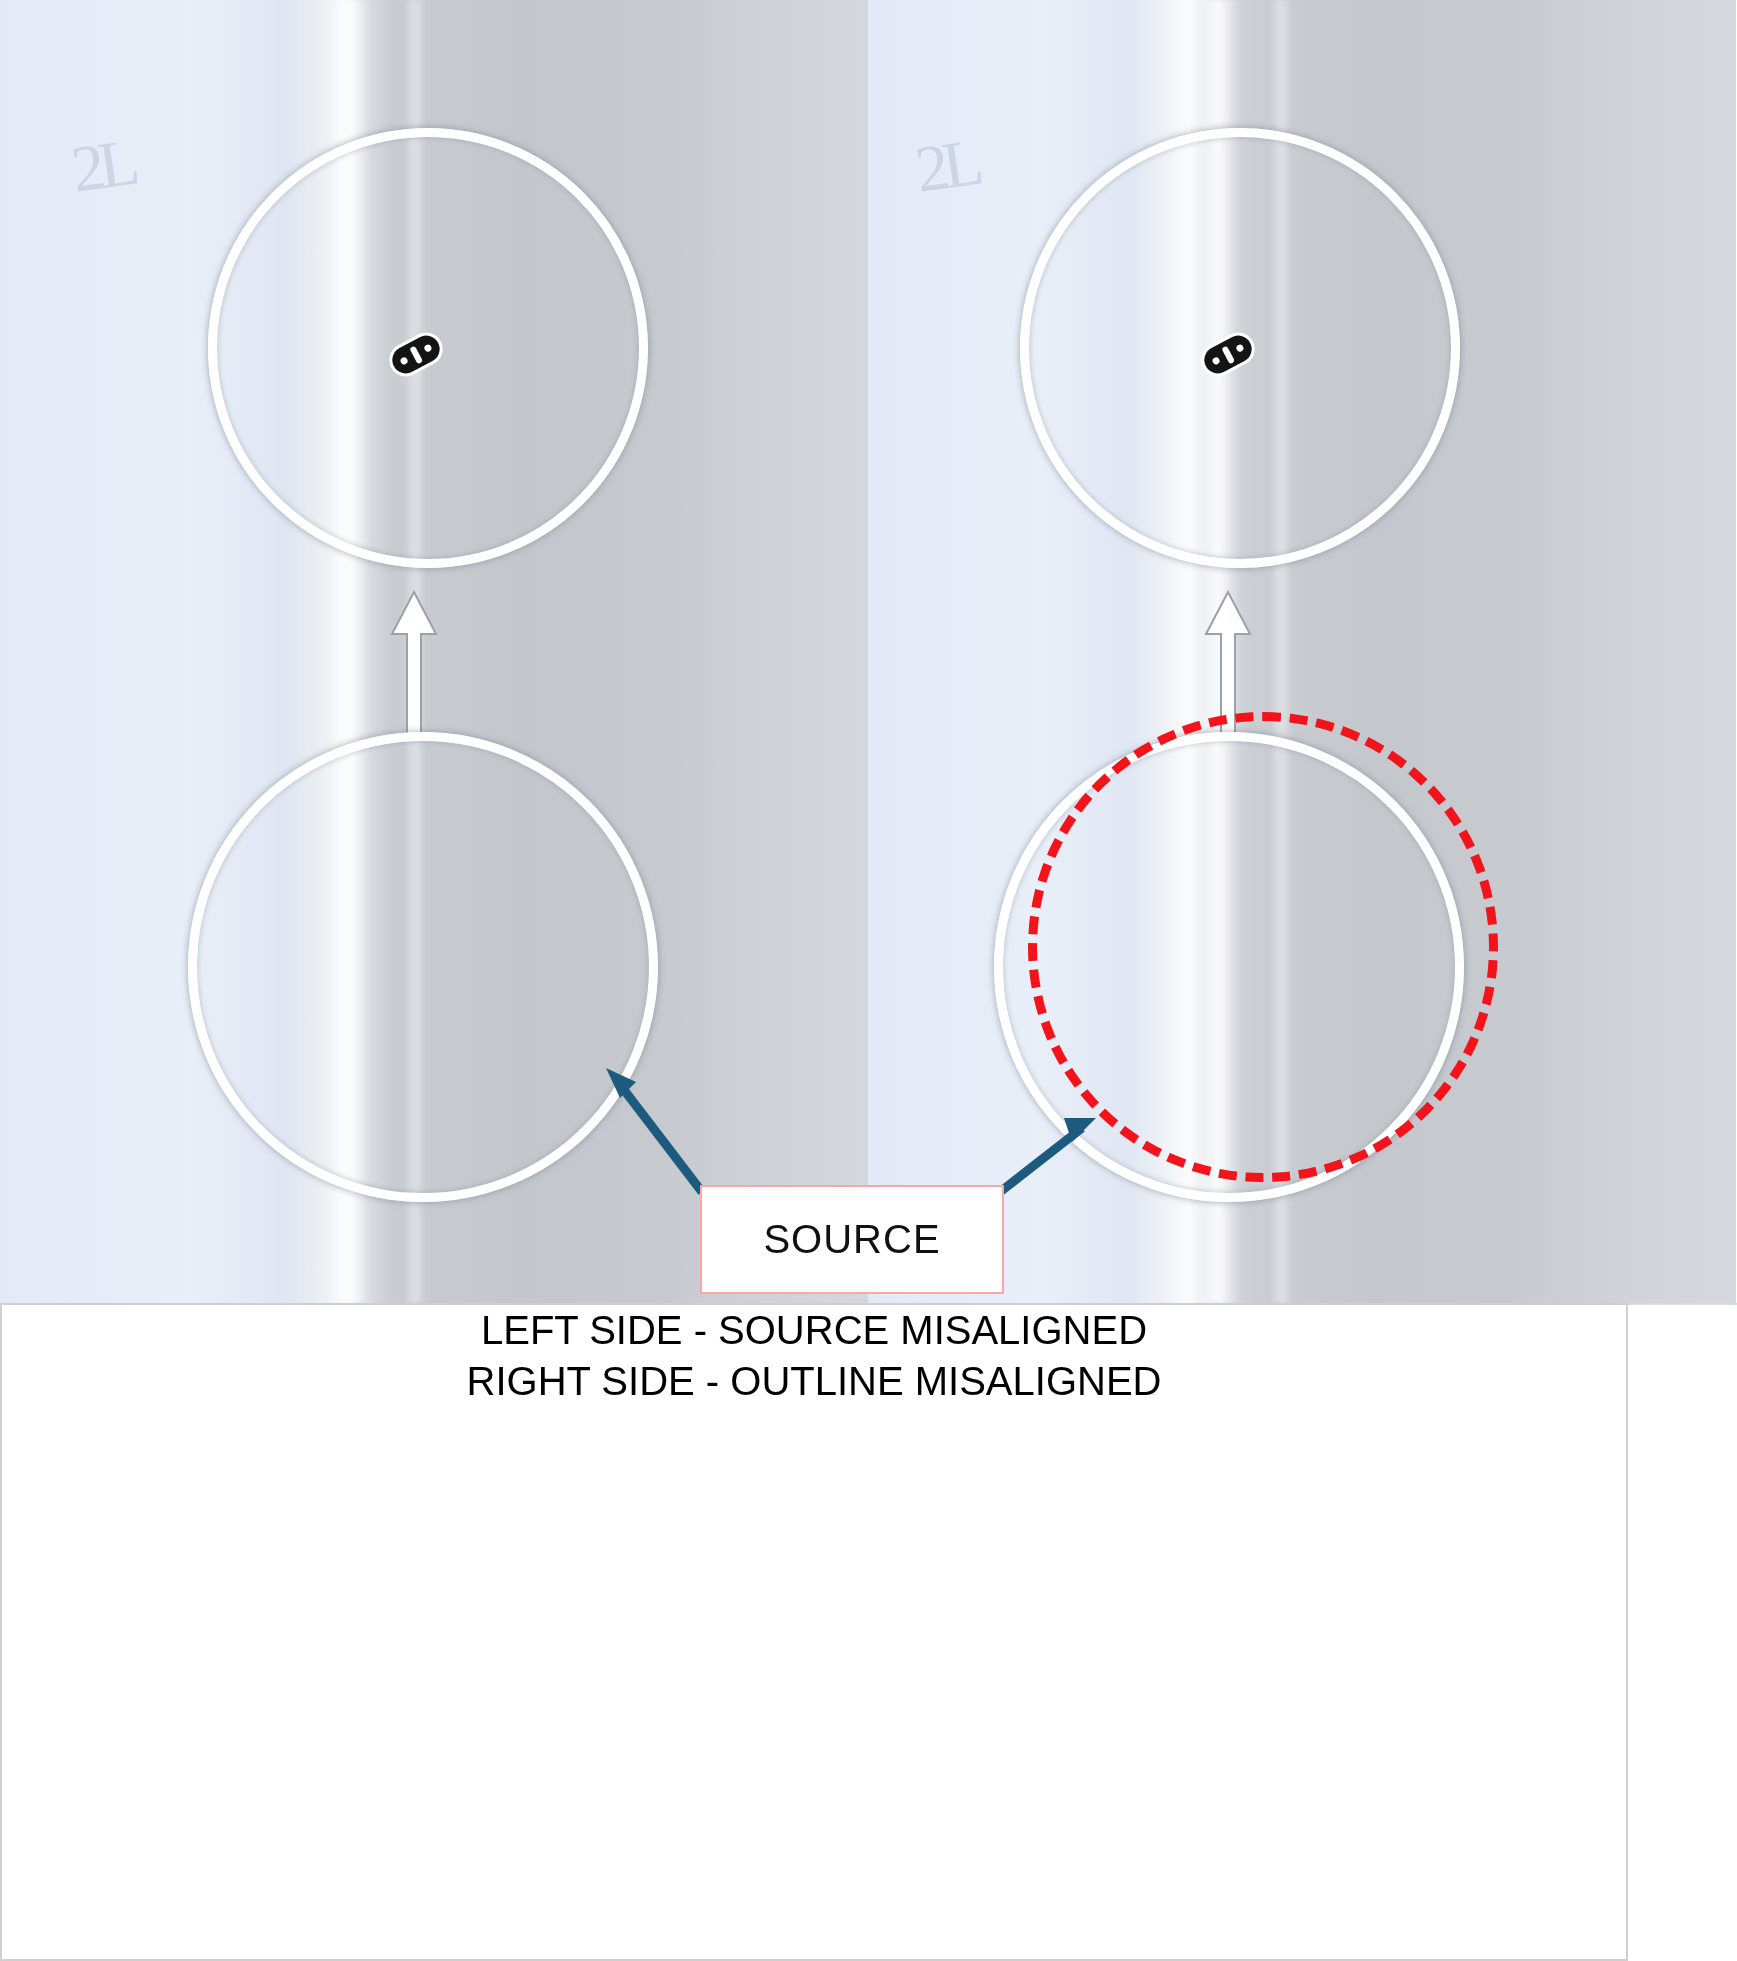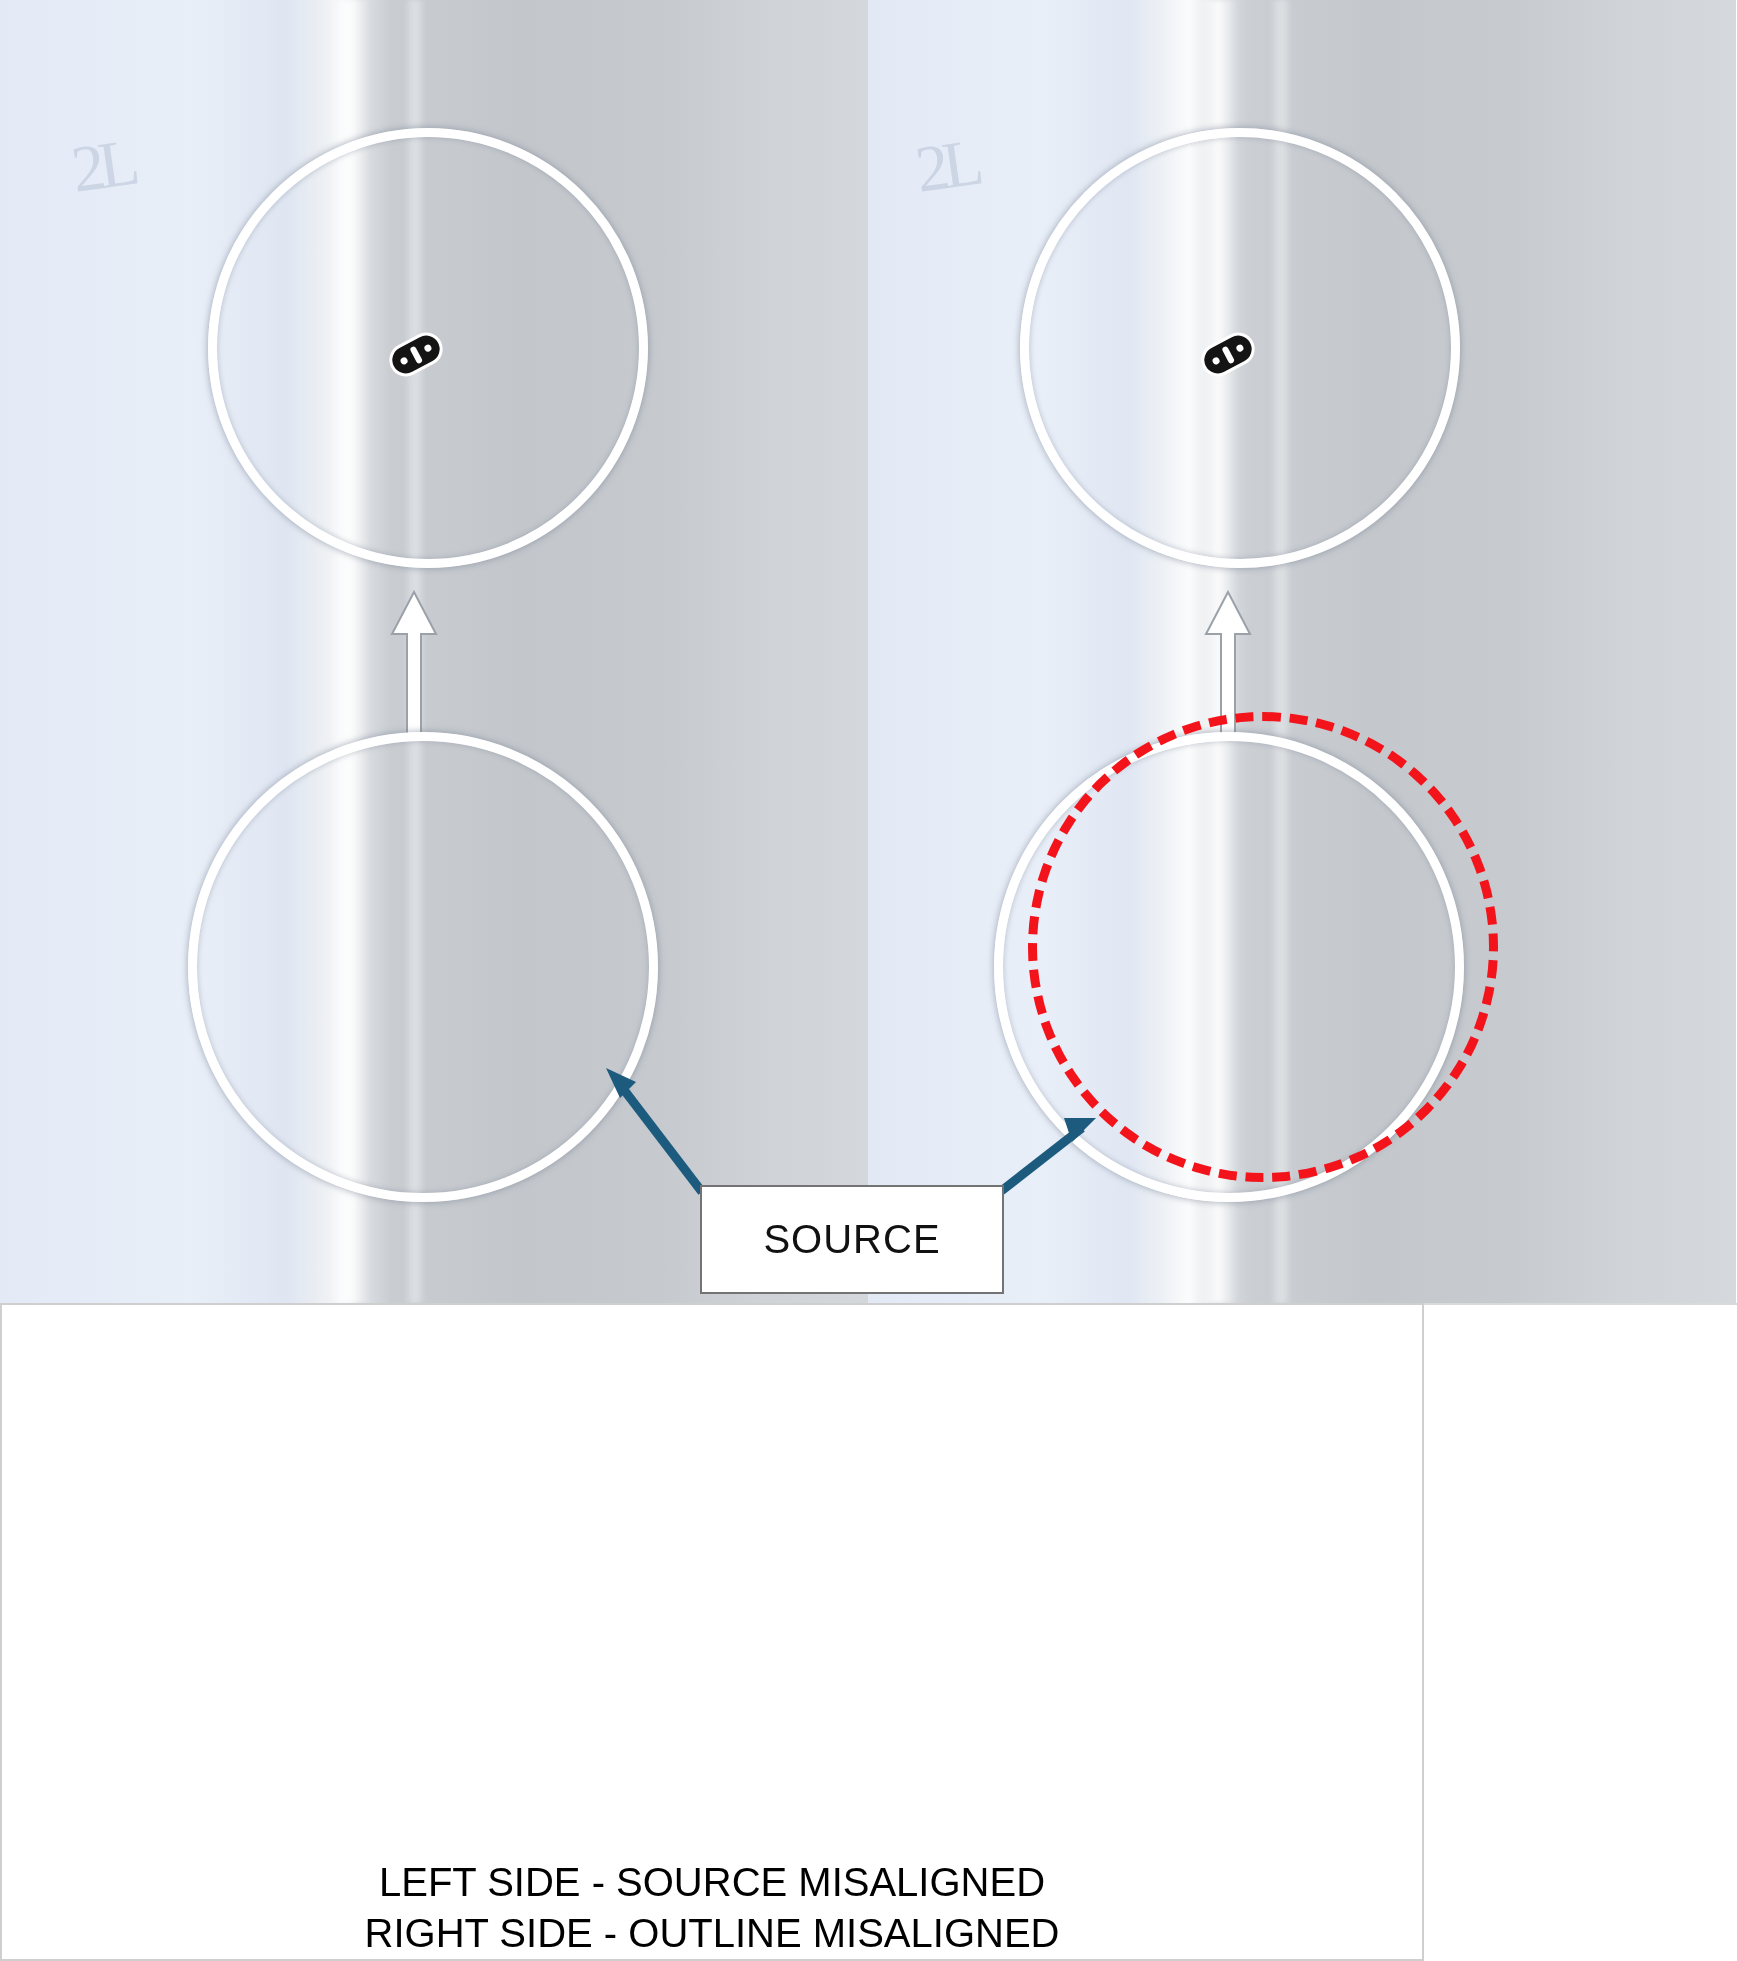--- a/index.html
+++ b/index.html
@@ -145,48 +145,48 @@
     position: absolute;
     width: 48px;
     height: 150px;
   }
   .up-arrow svg { display: block; }
 
   
   .callout-box {
     position: absolute;
     background: #ffffff;
-    border: 2px solid #737373;
+    border: 2px solid #fca5a5;
     display: flex;
     align-items: center;
     justify-content: center;
     font-size: 40px;
     color: #111111;
     letter-spacing: 1px;
     z-index: 6;
   }
   .leader {
     position: absolute;
     z-index: 5;
   }
 
   
   .caption {
     position: absolute;
     left: 0;
     top: 1303px;
-    width: 1424px;
+    width: 1628px;
     height: 658px;
     background: #ffffff;
     border: 2px solid #cfcfcf;
     box-sizing: border-box;
     display: flex;
     flex-direction: column;
     align-items: center;
-    justify-content: flex-end;
+    justify-content: flex-start;
     padding: 0 40px;
     box-sizing: border-box;
   }
   .caption-lines {
     width: 100%;
     text-align: center;
     font-size: 40px;
     line-height: 1.28;
     color: #000000;
   }

